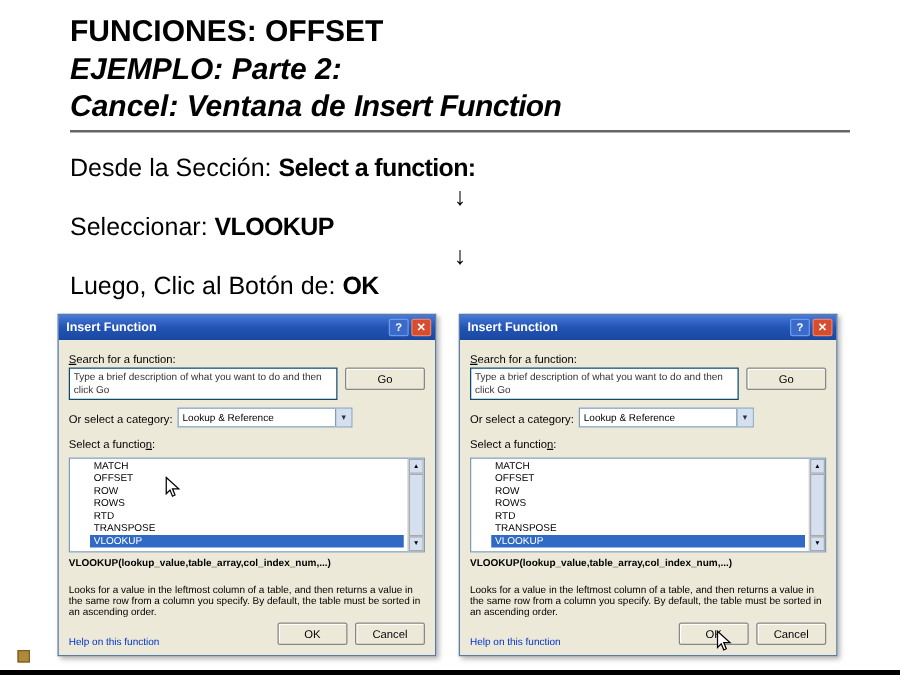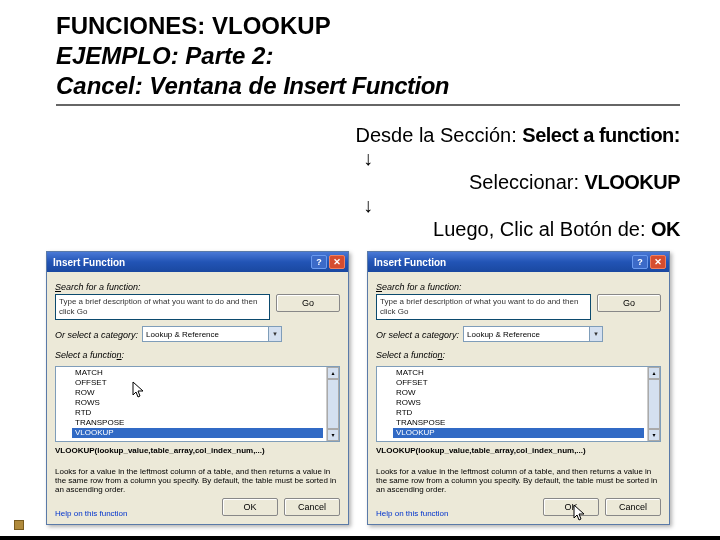--- a/index.html
+++ b/index.html
@@ -37,21 +37,21 @@
     font-style: italic;
     color: #000;
     margin-top: 2px;
   }
   .title-line3 .emph {
     font-weight: 900;
     font-family: 'Arial Black', Arial, sans-serif;
     letter-spacing: -0.5px;
   }
   .step {
-    text-align: right;
+    text-align: left;
     font-size: 20px;
     color: #000;
     margin: 4px 0 2px 0;
     font-weight: 400;
   }
   .step .bold {
     font-weight: 900;
     font-family: 'Arial Black', Arial, sans-serif;
     letter-spacing: -0.5px;
   }
@@ -108,21 +108,20 @@
     color: #fff;
   }
   .tbtn-help { background: #3c6ac8; border: 1px solid #6a9aef; }
   .tbtn-close { background: #d64d2f; border: 1px solid #f08060; }
   .dialog-body {
     padding: 6px 8px 6px 8px;
   }
   .label-row {
     font-size: 9px;
     margin: 4px 0 2px 0;
-    font-style: italic;
   }
   .underline-letter { text-decoration: underline; }
   .search-row {
     display: flex;
     gap: 6px;
     align-items: flex-start;
   }
   .search-box {
     flex: 1;
     background: #fff;
@@ -276,21 +275,21 @@
     height: 10px;
     background: #b08a3c;
     border: 1px solid #7a5c1e;
   }
 </style>
 </head>
 <body>
 
 <div class="slide">
   <div class="title-block">
-    <div class="title-line1">FUNCIONES: VLOOKUP</div>
+    <div class="title-line1">FUNCIONES: OFFSET</div>
     <div class="title-line2">EJEMPLO: Parte 2:</div>
     <div class="title-line3">
       <span>Cancel: Ventana de </span><span class="emph">Insert Function</span>
     </div>
   </div>
 
   <div class="step">
     <span>Desde la Sección: </span><span class="bold">Select a function:</span>
   </div>
   <div class="arrow-down">↓</div>

